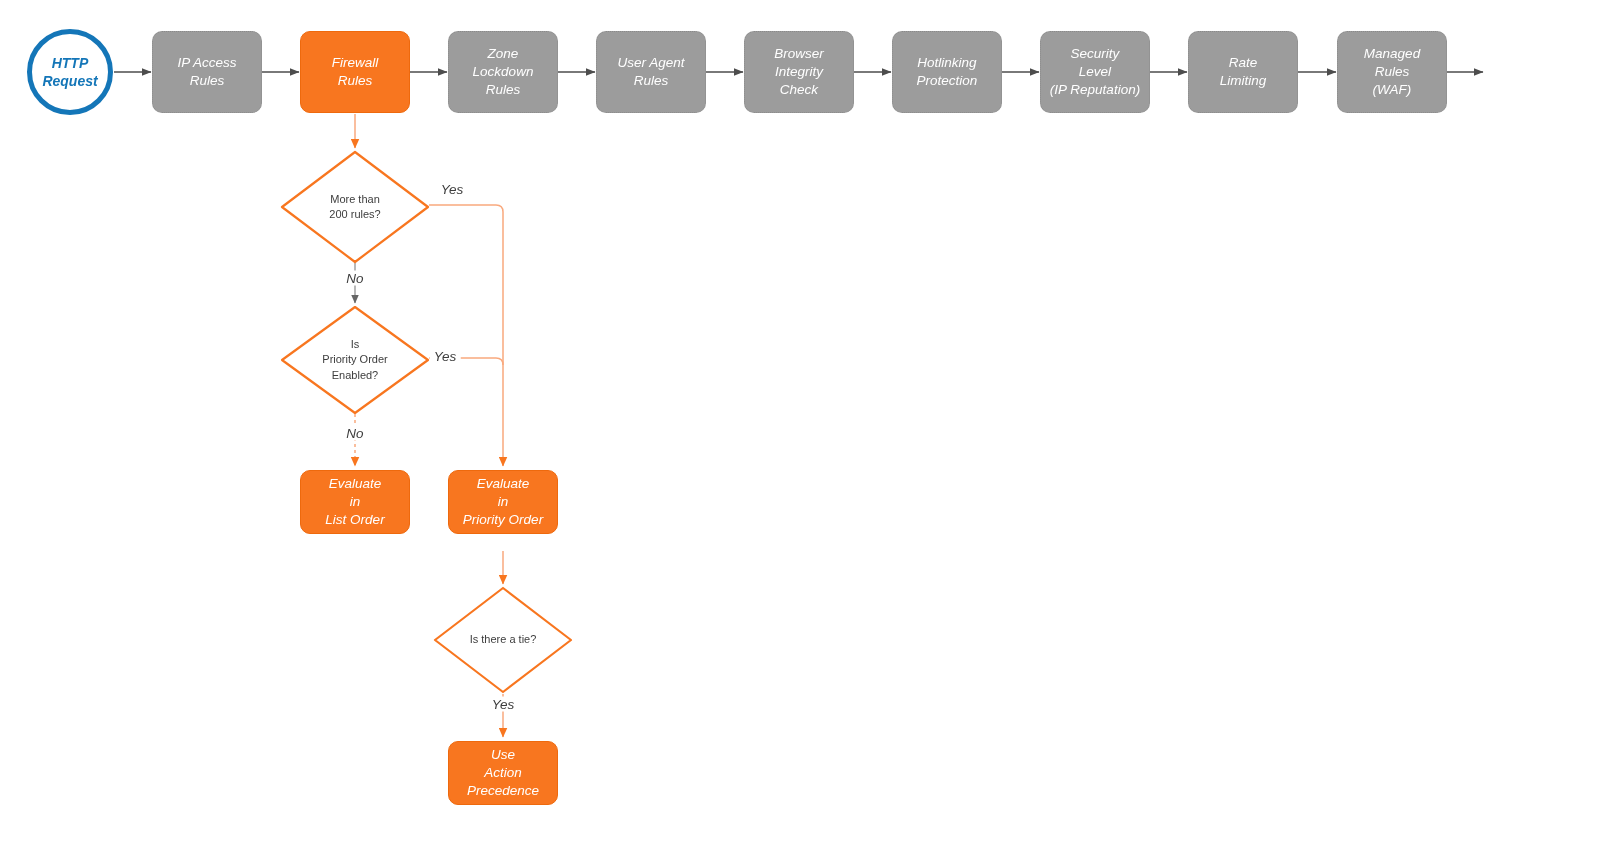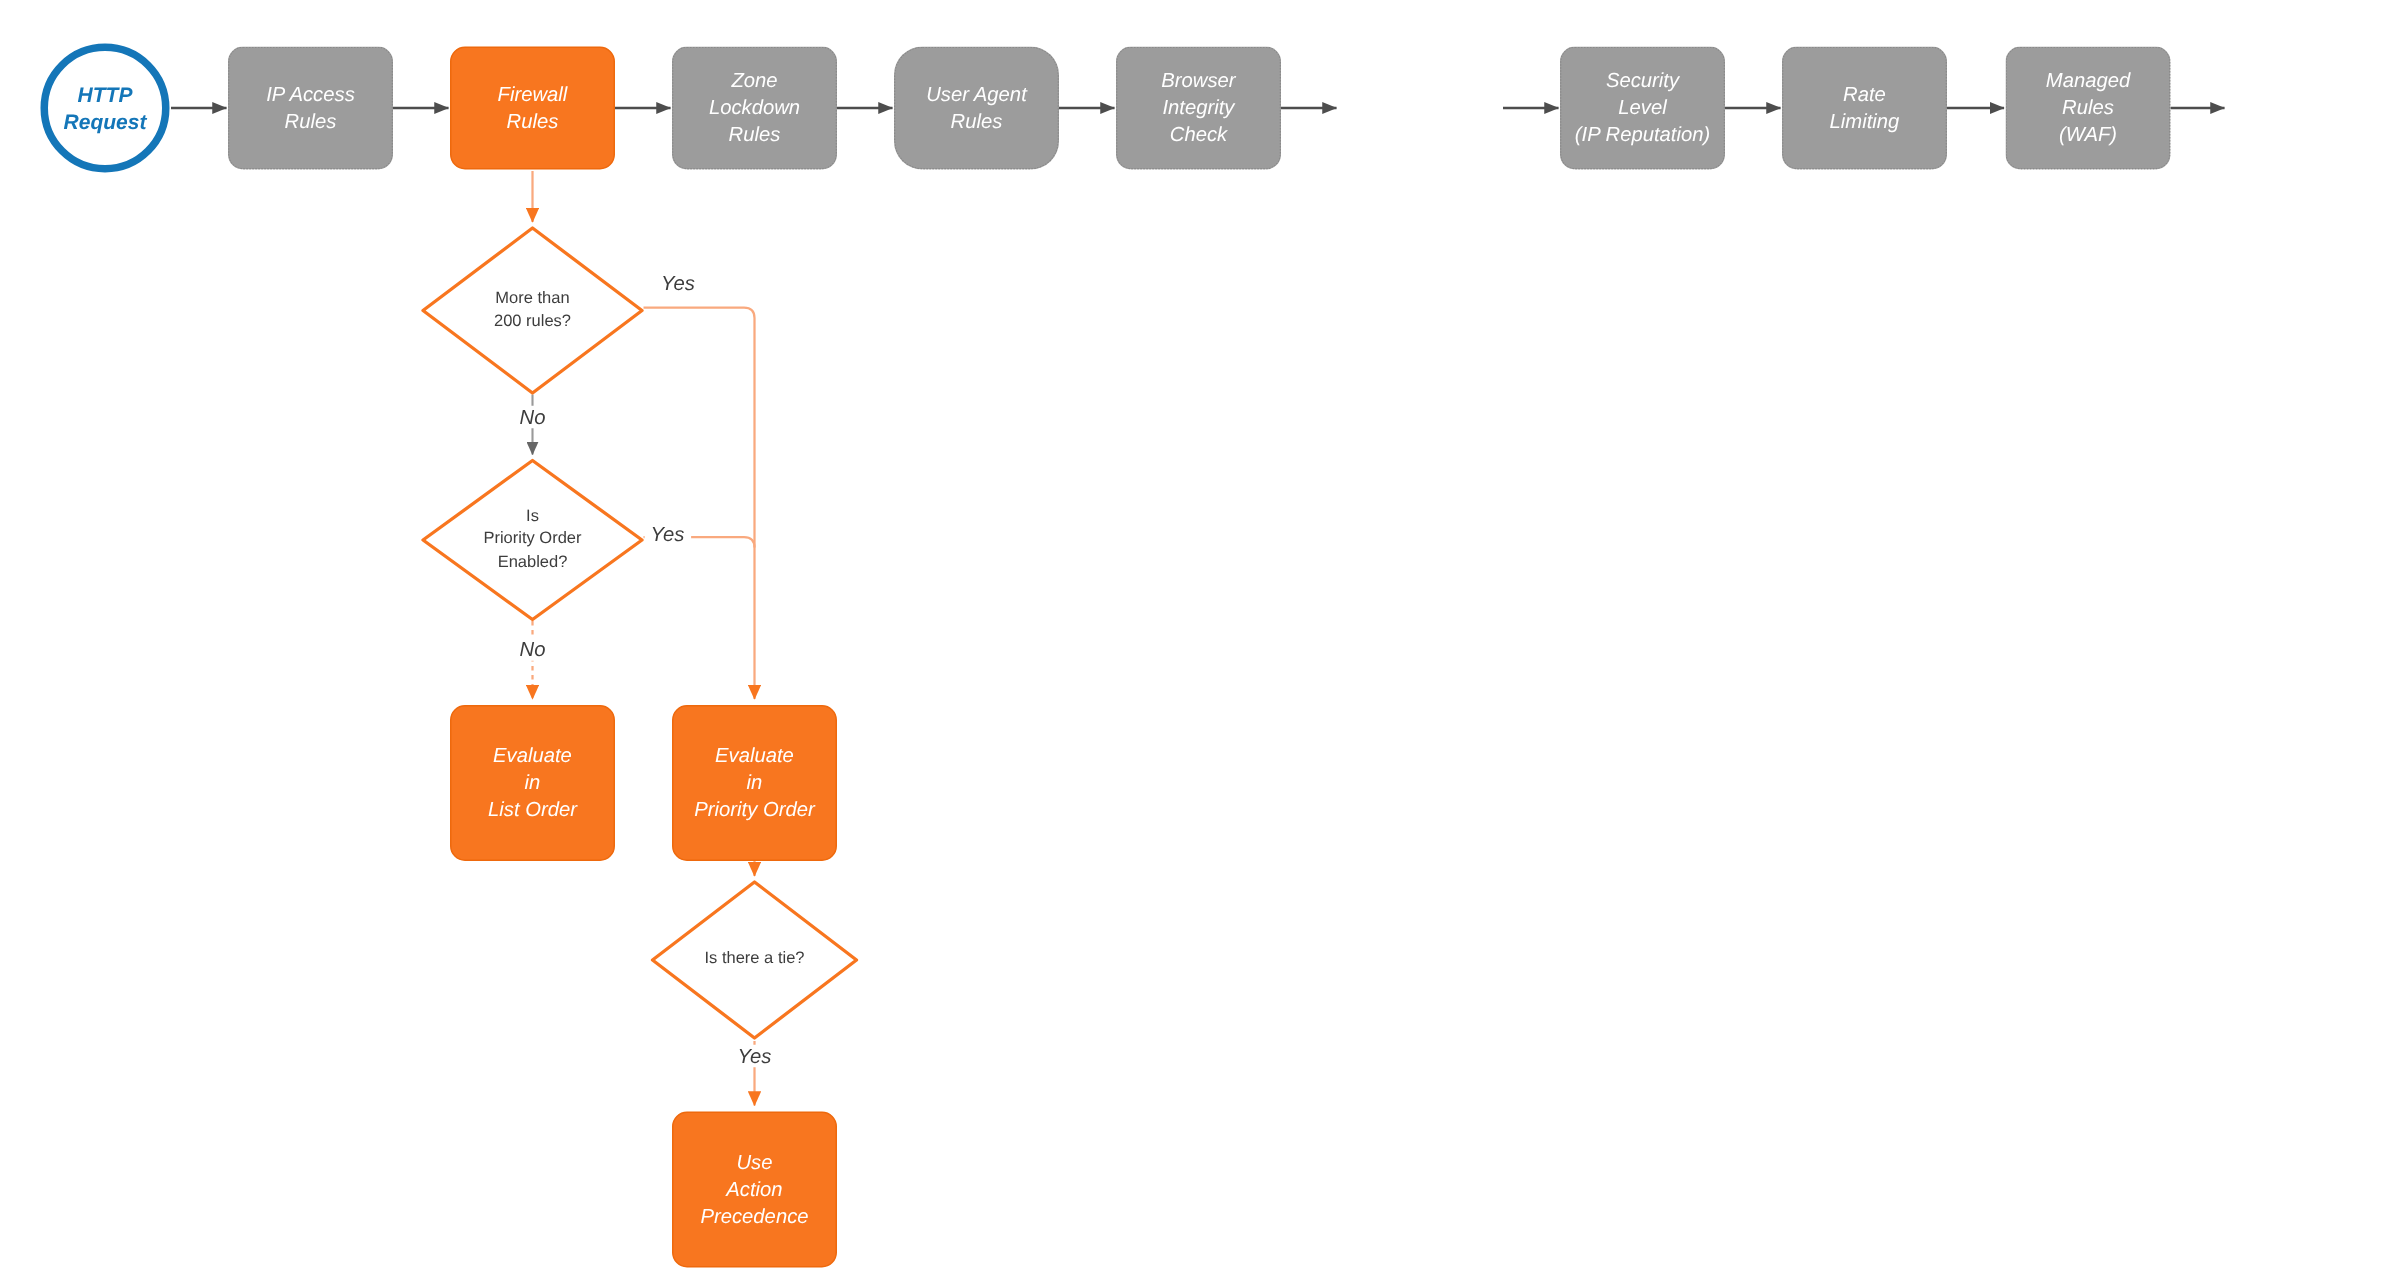--- a/index.html
+++ b/index.html
@@ -66,21 +66,21 @@
     background: var(--node-gray);
     border: 1px dotted var(--node-gray-border);
   }
   .box.orange, .action {
     background: var(--accent-orange);
     border: 1px solid #EE690D;
   }
   .action {
     position: absolute;
     width: 110px;
-    height: 104px;
+    height: 64px;
     border-radius: 10px;
     display: flex;
     align-items: center;
     justify-content: center;
     text-align: center;
     white-space: pre-line;
     color: #FFFFFF;
     font-style: italic;
     font-size: 13.5px;
     line-height: 1.35;
@@ -126,21 +126,21 @@
     color: var(--text-dark);
     font-style: italic;
     font-size: 13.5px;
     z-index: 4;
   }
   
   .n-start { left: 27px; }
   .n-0 { left: 152px; }
   .n-1 { left: 300px; }
   .n-2 { left: 448px; }
-  .n-3 { left: 596px; border-radius: 19px; }
+  .n-3 { left: 596px; }
   .n-4 { left: 744px; }
   .n-5 { left: 892px; }
   .n-6 { left: 1040px; }
   .n-7 { left: 1188px; }
   .n-8 { left: 1337px; }
   .n-end { left: 1484px; }
   
   .a-1 { left: 300px; top: 470px; }
   .a-2 { left: 448px; top: 470px; }
   .a-3 { left: 448px; top: 741px; }
@@ -203,20 +203,22 @@
   <div class="node box orange n-1">Firewall
 Rules</div>
   <div class="node box gray n-2">Zone
 Lockdown
 Rules</div>
   <div class="node box gray n-3">User Agent
 Rules</div>
   <div class="node box gray n-4">Browser
 Integrity
 Check</div>
+  <div class="node box gray n-5">Hotlinking
+Protection</div>
   <div class="node box gray n-6">Security
 Level
 (IP Reputation)</div>
   <div class="node box gray n-7">Rate
 Limiting</div>
   <div class="node box gray n-8">Managed
 Rules
 (WAF)</div>
 
   <div class="diamond-text dt-1">More than

